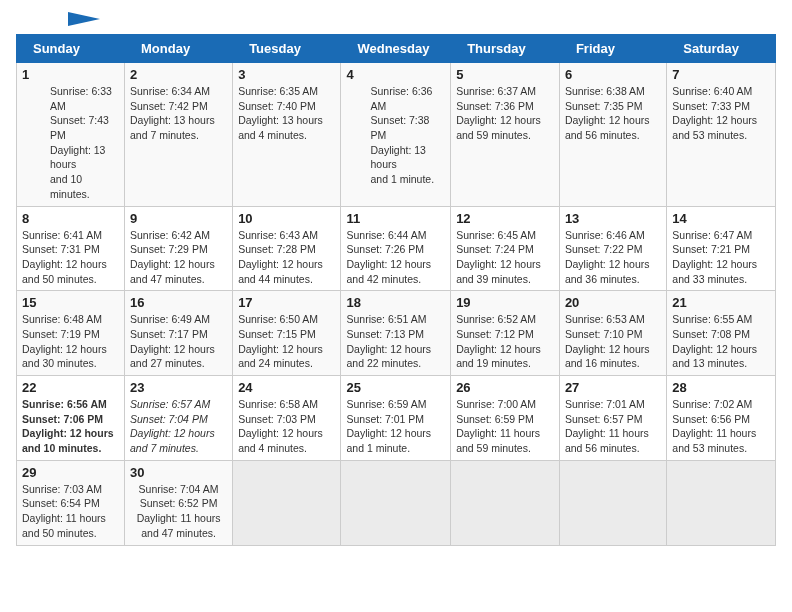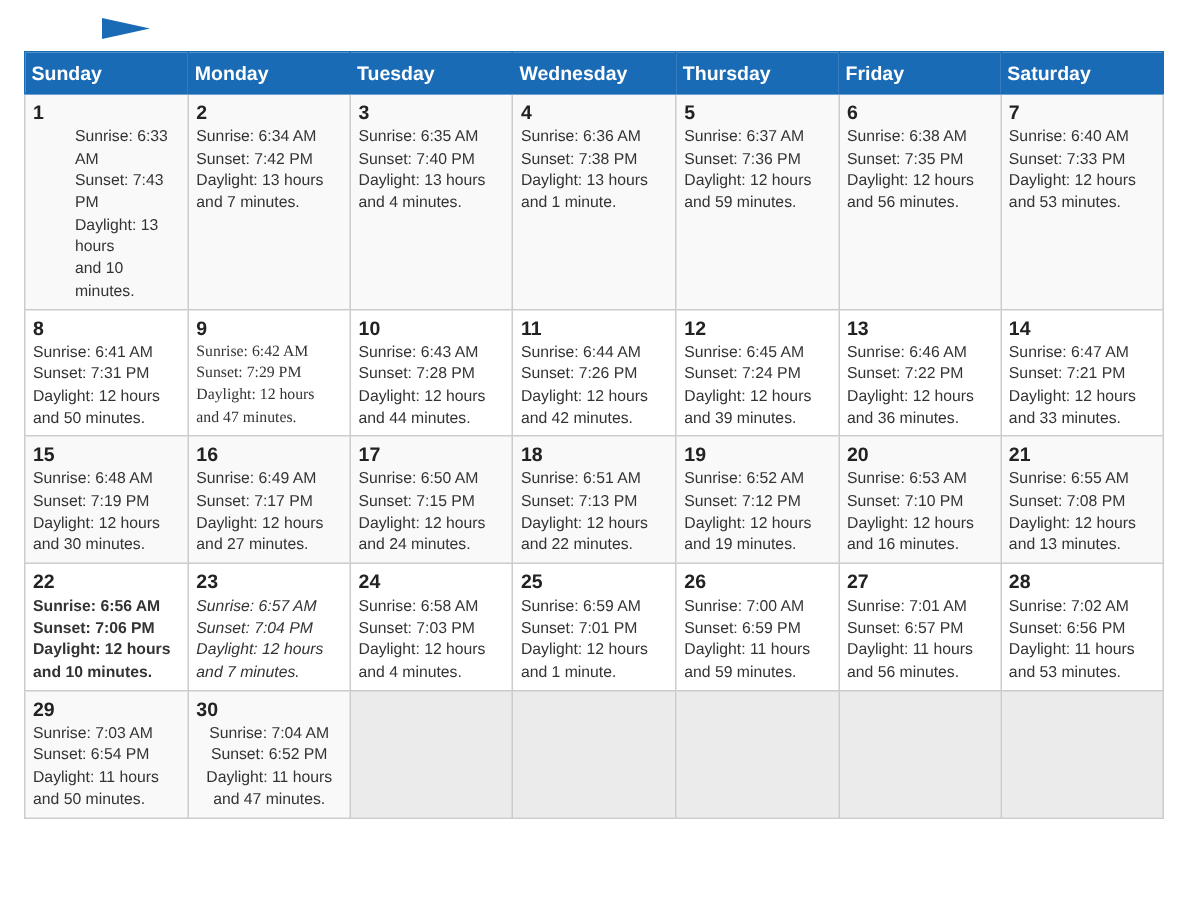--- a/index.html
+++ b/index.html
@@ -48,21 +48,21 @@
     .calendar {
       width: 100%;
       border-collapse: collapse;
       font-size: 11px;
     }
     .calendar thead tr th {
       background: #1a6bb5;
       color: #fff;
       font-size: 13px;
       font-weight: bold;
-      padding: 6px 4px;
+      padding: 6px 16px;
       border: 1px solid #1a6bb5;
       text-align: left;
     }
     .calendar tbody tr td {
       border: 1px solid #ccc;
       vertical-align: top;
       padding: 4px 5px;
       width: 110px;
       min-height: 80px;
       background: #fff;
@@ -136,21 +136,21 @@
         </td>
         <td>
           <span class="day-num">3</span>
           <div class="day-info" style="white-space: pre-line;">Sunrise: 6:35 AM
 Sunset: 7:40 PM
 Daylight: 13 hours
 and 4 minutes.</div>
         </td>
         <td>
           <span class="day-num">4</span>
-          <div class="day-info" style="white-space: pre-line;">Sunrise: 6:36 AM
+          <div class="day-info" style="white-space: pre-line; margin-left: 24px;">Sunrise: 6:36 AM
 Sunset: 7:38 PM
 Daylight: 13 hours
 and 1 minute.</div>
         </td>
         <td>
           <span class="day-num">5</span>
           <div class="day-info" style="white-space: pre-line;">Sunrise: 6:37 AM
 Sunset: 7:36 PM
 Daylight: 12 hours
 and 59 minutes.</div>
@@ -173,21 +173,21 @@
       <tr>
         <td>
           <span class="day-num">8</span>
           <div class="day-info" style="white-space: pre-line;">Sunrise: 6:41 AM
 Sunset: 7:31 PM
 Daylight: 12 hours
 and 50 minutes.</div>
         </td>
         <td>
           <span class="day-num">9</span>
-          <div class="day-info" style="white-space: pre-line; font-family: Liberation Serif, serif;">Sunrise: 6:42 AM
+          <div class="day-info" style="white-space: pre-line;">Sunrise: 6:42 AM
 Sunset: 7:29 PM
 Daylight: 12 hours
 and 47 minutes.</div>
         </td>
         <td>
           <span class="day-num">10</span>
           <div class="day-info" style="white-space: pre-line;">Sunrise: 6:43 AM
 Sunset: 7:28 PM
 Daylight: 12 hours
 and 44 minutes.</div>

